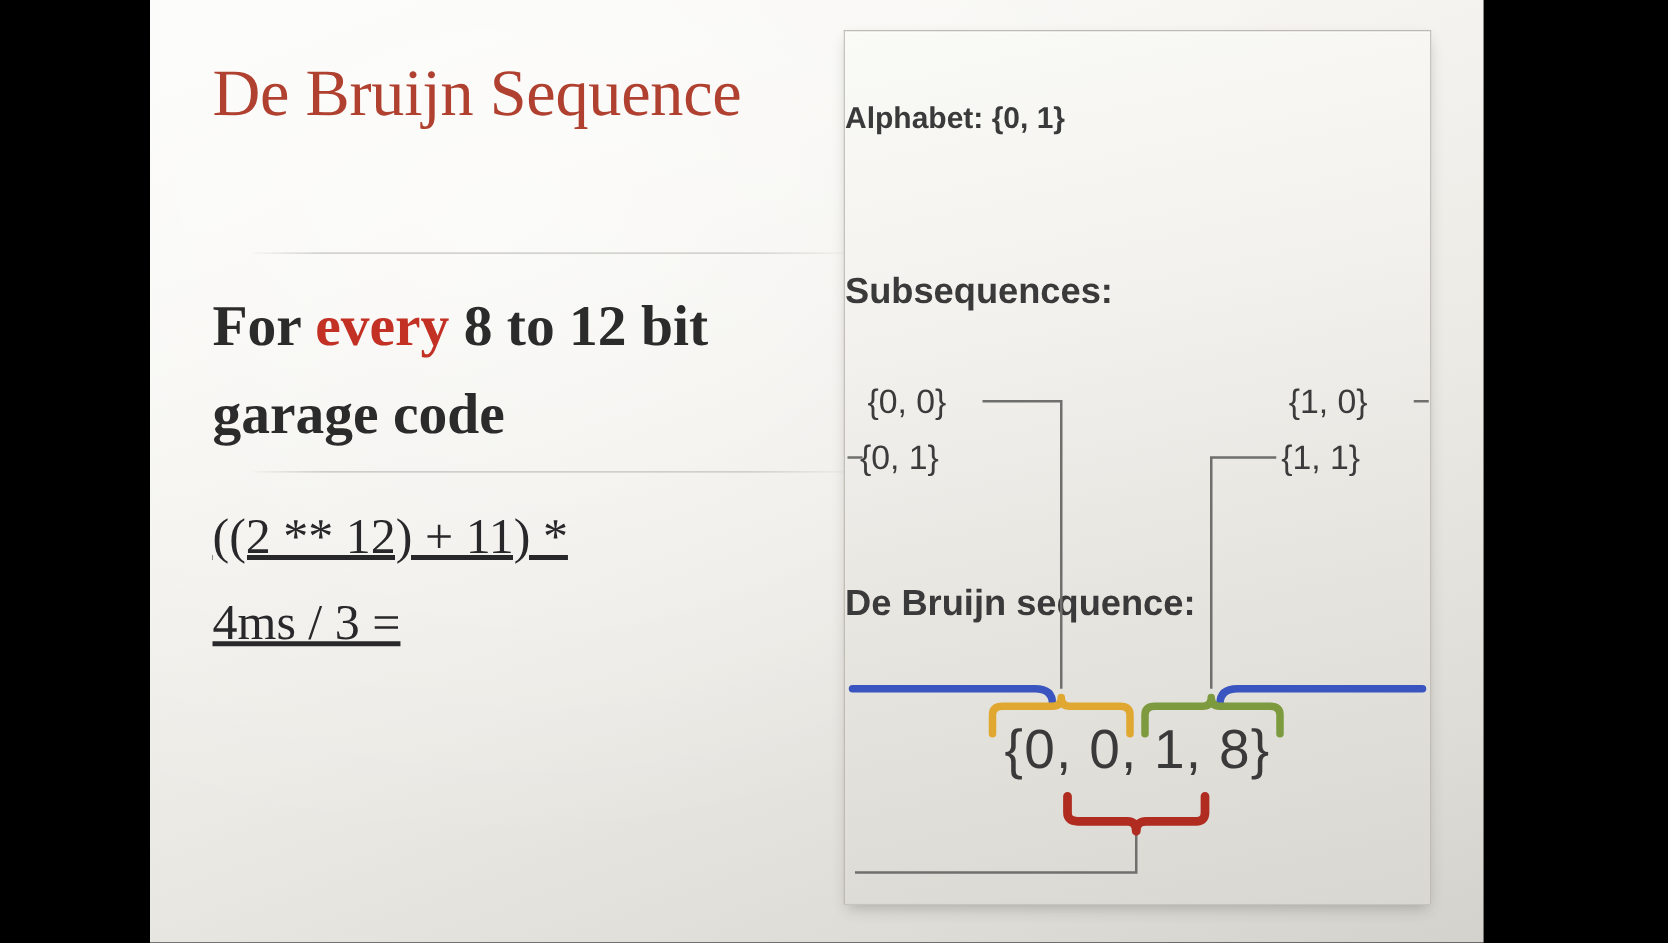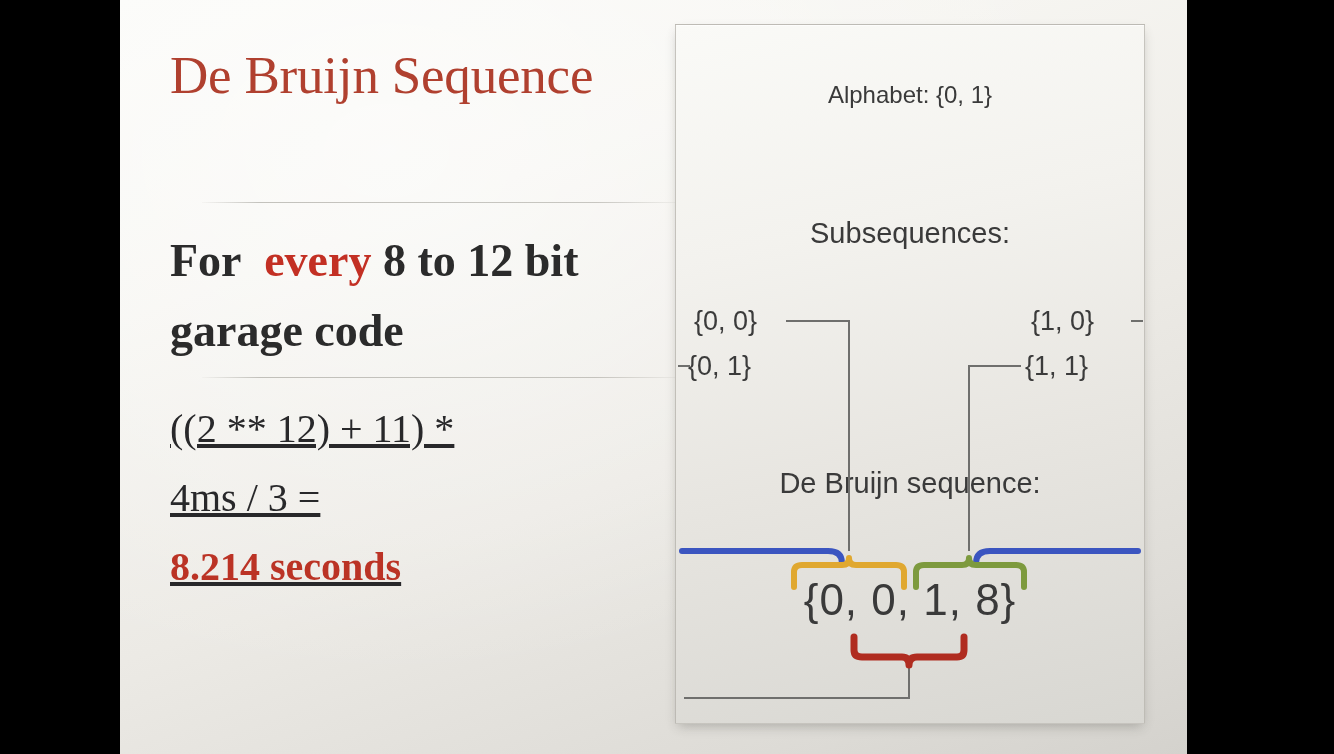--- a/index.html
+++ b/index.html
@@ -88,21 +88,21 @@
     position: absolute;
     left: 8px;
     top: 226px;
     width: 500px;
     font-family: "Liberation Serif", serif;
     font-weight: bold;
     font-size: 46px;
     line-height: 1.52;
     color: #2b2b2b;
   }
-  #headline .hl-accent { color: #c33024; margin-left: 12px; }
+  #headline .hl-accent { color: #c33024; }
 
   #formula {
     position: absolute;
     left: 8px;
     top: 395px;
     width: 500px;
     font-family: "Liberation Serif", serif;
     font-size: 40px;
     line-height: 1.72;
     color: #28282a;
@@ -134,22 +134,23 @@
     top: 0;
     width: 468px;
     height: 698px;
     pointer-events: none;
   }
 
   .card-text {
     position: absolute;
     color: #3a3a3a;
     font-family: "Liberation Sans", sans-serif;
-    text-align: center;
-    white-space: nowrap;
+    text-align: left;
+    white-space: nowrap;
+    font-weight: bold;
   }
 
   #alphabet-line {
     left: 0; top: 56px; width: 468px;
     font-size: 24px;
   }
   #sublen-line {
     left: 0; top: 88px; width: 468px;
     font-size: 24px;
   }
@@ -206,21 +207,20 @@
 
       <div id="headline">
         <span>For </span><span class="hl-accent">every</span><span> 8 to 12 bit garage code</span>
       </div>
 
       <div class="divider" id="divider-2"></div>
 
       <div id="formula">
         <div>((2 ** 12) + 11) *</div>
         <div>4ms / 3 =</div>
-        <div class="result">8.214 seconds</div>
       </div>
 
     </div>
 
     <div id="diagram-card">
 
       <div class="card-text" id="alphabet-line">Alphabet: {0, 1}</div>
 
 
       <div class="card-text" id="subseq-heading">Subsequences:</div>

